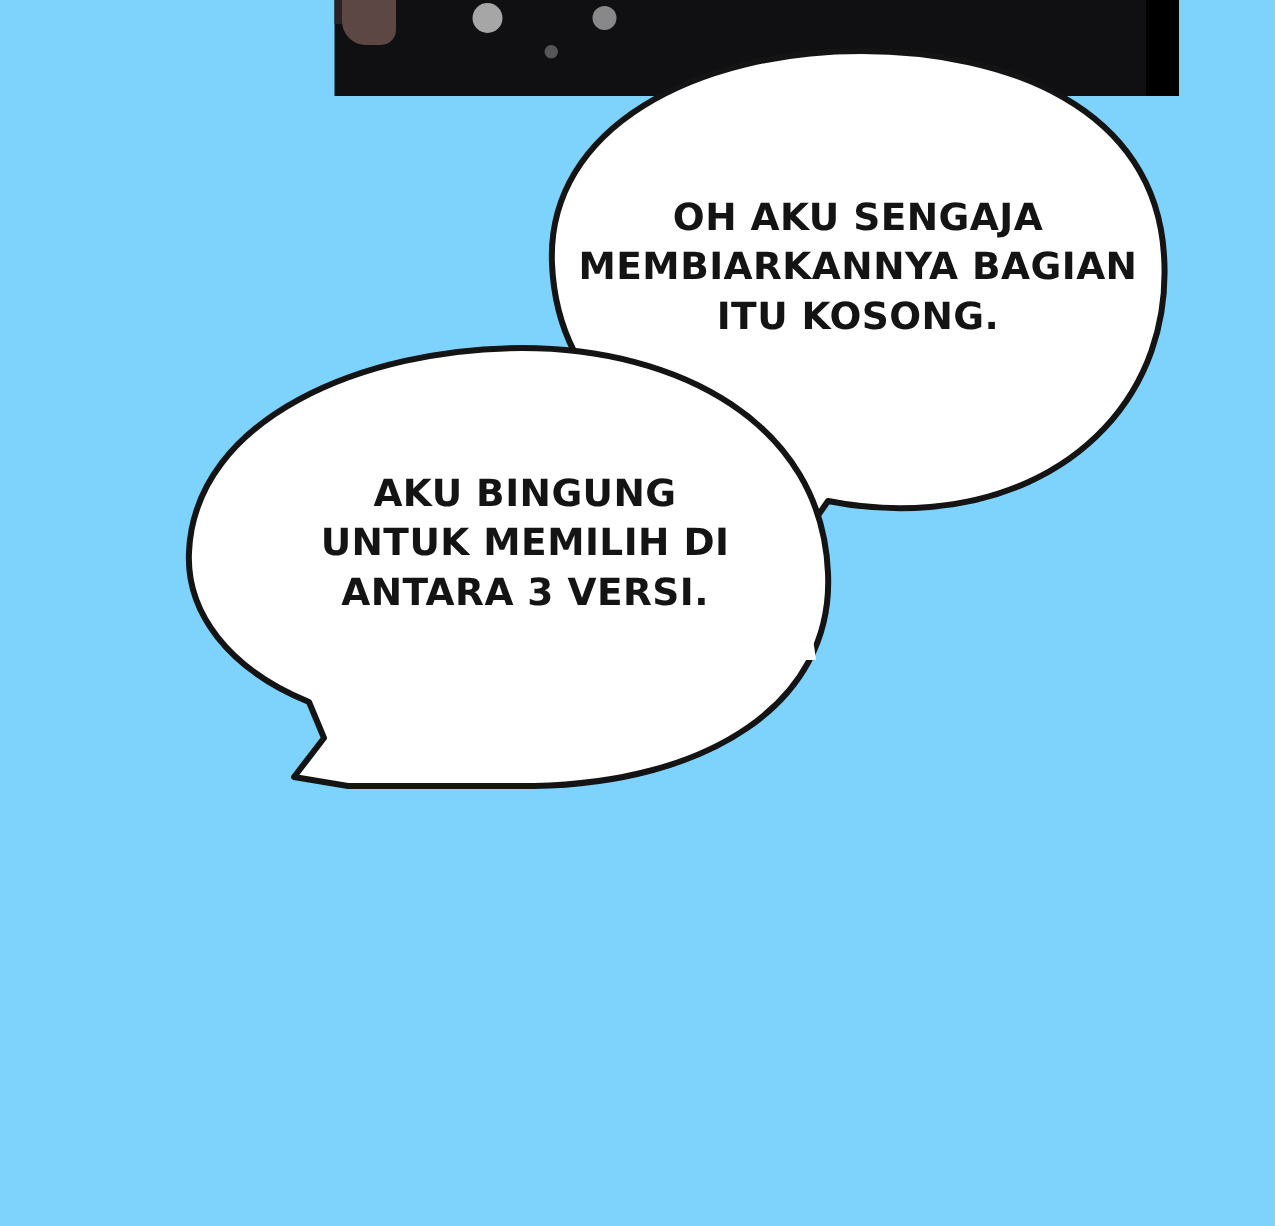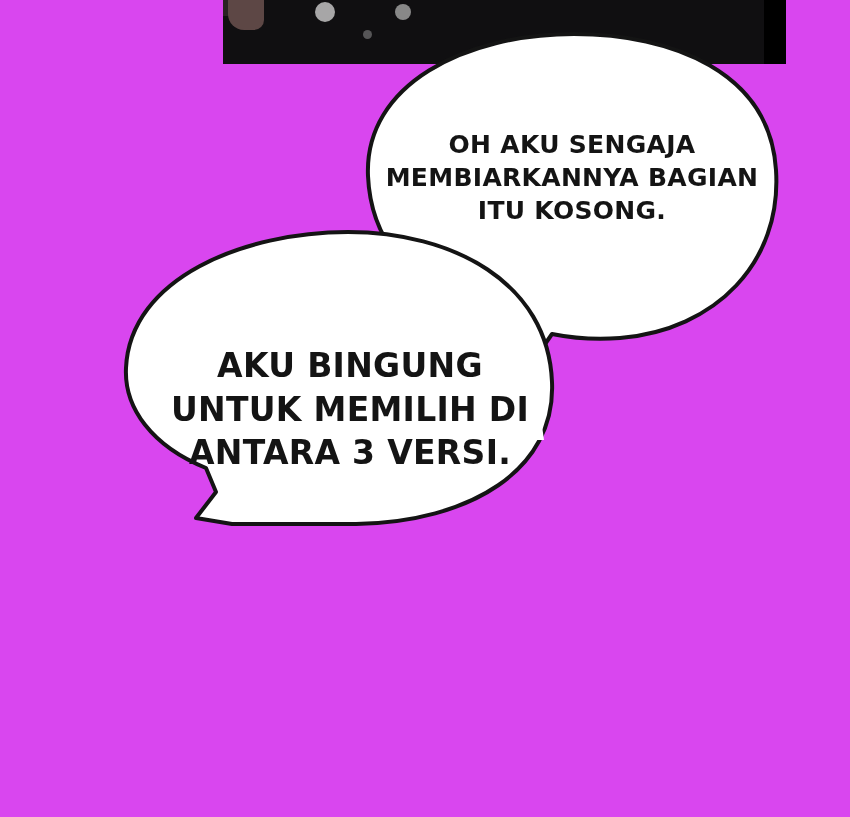--- a/index.html
+++ b/index.html
@@ -4,21 +4,21 @@
 <style>
   html, body {
     margin: 0;
     padding: 0;
     background: #ffffff;
   }
   #page {
     position: relative;
     width: 850px;
     height: 817px;
-    background: #d946ef;
+    background: #7dd3fc;
     overflow: hidden;
     font-family: "DejaVu Sans", sans-serif;
   }
   .panel-strip {
     position: absolute;
     left: 223px;
     top: 0;
     width: 563px;
     height: 64px;
     background: #100f11;
@@ -79,23 +79,23 @@
     white-space: pre-line;
   }
   #bubble-top-text {
     left: 372px;
     top: 128px;
     width: 400px;
     font-size: 25px;
   }
   #bubble-bottom-text {
     left: 150px;
-    top: 344px;
+    top: 312px;
     width: 400px;
-    font-size: 33px;
+    font-size: 25px;
   }
 </style>
 </head>
 <body>
 
 <div id="page">
 
   <div class="panel-strip">
     <div class="figure2"></div>
     <div class="figure"></div>

